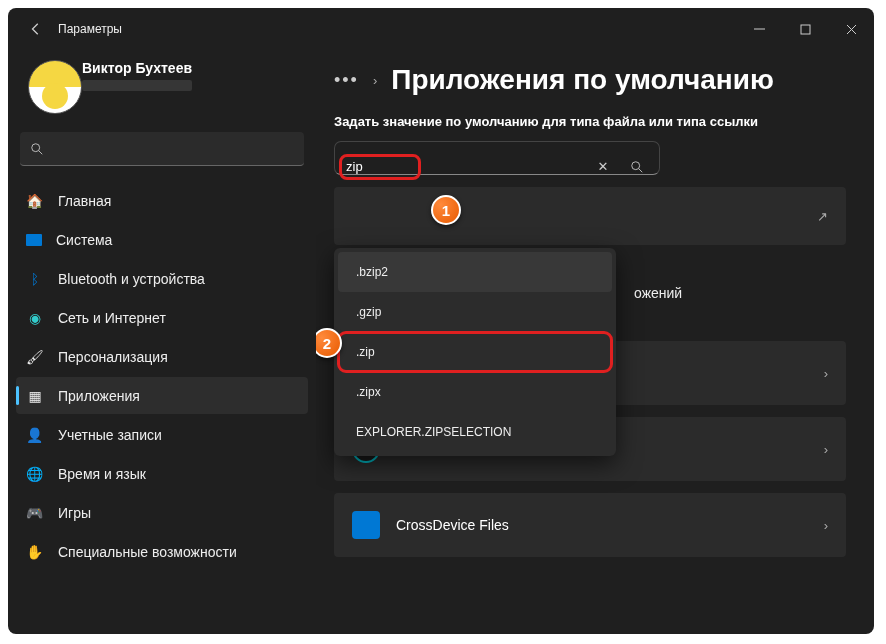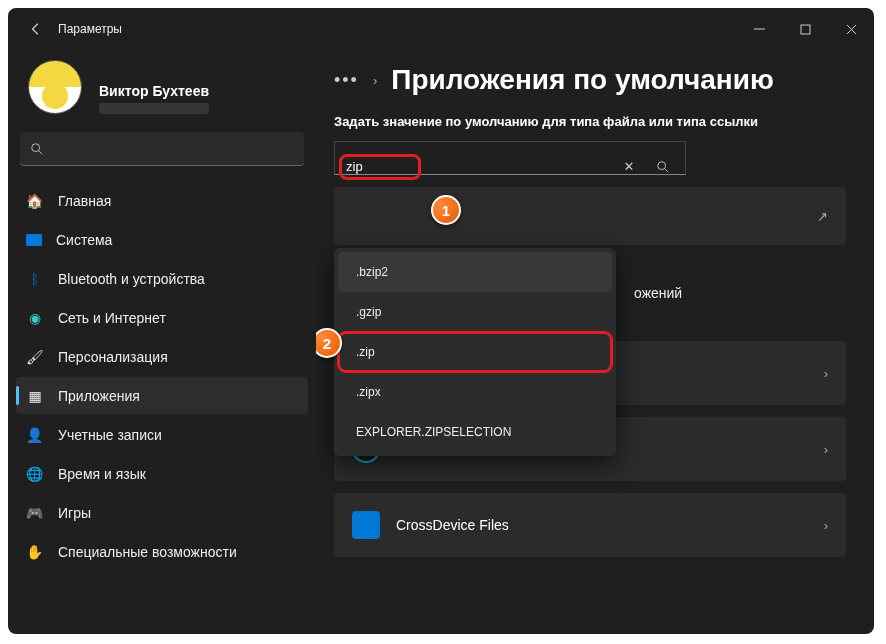--- a/index.html
+++ b/index.html
@@ -5,40 +5,40 @@
 * { margin:0; padding:0; box-sizing:border-box; font-family:"Segoe UI",sans-serif; }
 body { background:#fff; width:886px; height:644px; overflow:hidden; position:relative; }
 .window { position:absolute; top:8px; left:8px; width:866px; height:626px; background:#1f1f1f; border-radius:8px; overflow:hidden; display:flex; flex-direction:column; color:#fff; }
 .titlebar { height:42px; display:flex; align-items:center; padding:0 0 0 12px; }
 .back { width:32px; height:32px; display:flex; align-items:center; justify-content:center; color:#ccc; font-size:16px; cursor:pointer; }
 .title { font-size:12px; color:#eee; margin-left:6px; }
 .wctrl { margin-left:auto; display:flex; }
 .wctrl div { width:46px; height:36px; display:flex; align-items:center; justify-content:center; color:#ccc; cursor:pointer; }
 .body { display:flex; flex:1; overflow:hidden; }
 .sidebar { width:308px; padding:0 8px; display:flex; flex-direction:column; }
-.user { display:flex; align-items:flex-end; padding:10px 12px 18px; gap:17px; }
+.user { display:flex; align-items:flex-start; padding:10px 12px 18px; gap:0; }
 .avatar { width:54px; height:54px; border-radius:50%; background:linear-gradient(#f5d742 50%,#fff 50%); border:1px solid #555; position:relative; overflow:hidden; }
 .avatar::after{content:"";position:absolute;bottom:4px;left:50%;transform:translateX(-50%);width:26px;height:26px;border-radius:50%;background:#f5d742;}
 .uname { font-size:14px; font-weight:600; }
 .umail { font-size:11px; height:11px; background:#363636; border-radius:2px; width:110px; margin-top:4px; }
 .search { margin:0 4px 16px; height:34px; background:#2b2b2b; border:none; border-bottom:1px solid #666; border-radius:4px; display:flex; align-items:center; padding:0 10px; }
 .search input { flex:1; background:transparent; border:none; color:#fff; font-size:13px; outline:none; }
 .search input::placeholder{color:#aaa;}
 .nav { display:flex; flex-direction:column; gap:2px; }
 .navitem { display:flex; align-items:center; height:37px; padding:0 10px; border-radius:4px; cursor:pointer; gap:14px; font-size:14px; color:#eee; position:relative; }
 .navitem.active { background:#2d2d2d; }
 .navitem.active::before { content:""; position:absolute; left:0; top:9px; bottom:9px; width:3px; background:#4cc2ff; border-radius:2px; }
 .nicon { width:18px; height:18px; display:flex; align-items:center; justify-content:center; font-size:14px; }
 .content { flex:1; padding:0 28px 0 18px; overflow:hidden; position:relative; }
 .bc { display:flex; align-items:center; gap:14px; margin:14px 0 10px; }
 .dots { font-size:18px; color:#ccc; letter-spacing:2px; }
 .chev { color:#aaa; font-size:13px; }
 .ptitle { font-size:28px; font-weight:600; }
 .subtitle { font-size:13px; font-weight:600; margin:18px 0 12px; }
-.filesearch { height:34px; background:#1f1f1f; border:1px solid #444; border-bottom:1px solid #888; border-radius:0; display:flex; align-items:center; padding:17px 8px 0 0; gap:6px; width:352px; }
+.filesearch { height:34px; background:#1f1f1f; border:1px solid #444; border-bottom:1px solid #888; border-radius:7px; display:flex; align-items:center; padding:17px 8px 0 0; gap:6px; width:326px; }
 .fsinput-wrap { width:82px; height:26px; border:3px solid #e02020; border-radius:8px; margin:0 0 0 4px; display:flex; align-items:center; padding:0 4px; }
 .fsinput-wrap input { width:100%; background:transparent; border:none; color:#fff; font-size:13px; outline:none; }
 .filesearch .sp { flex:1; }
 .fsbtn { width:28px; height:28px; display:flex; align-items:center; justify-content:center; color:#ccc; cursor:pointer; font-size:13px; }
 .dropdown { position:absolute; top:198px; left:18px; width:282px; background:#2c2c2c; border-radius:6px; box-shadow:0 8px 24px rgba(0,0,0,.6); padding:4px 0; z-index:5; }
 .ddrow { height:40px; display:flex; align-items:center; padding:0 18px; font-size:12px; color:#eee; cursor:pointer; border-radius:4px; margin:0 4px; }
 .ddrow.hover { background:#383838; }
 .ddrow.hl { outline:3px solid #e02020; border-radius:8px; outline-offset:-2px; }
 .card { background:#2b2b2b; border-radius:4px; margin-top:12px; display:flex; align-items:center; padding:0 18px; font-size:14px; cursor:pointer; }
 .card.med { height:64px; }

